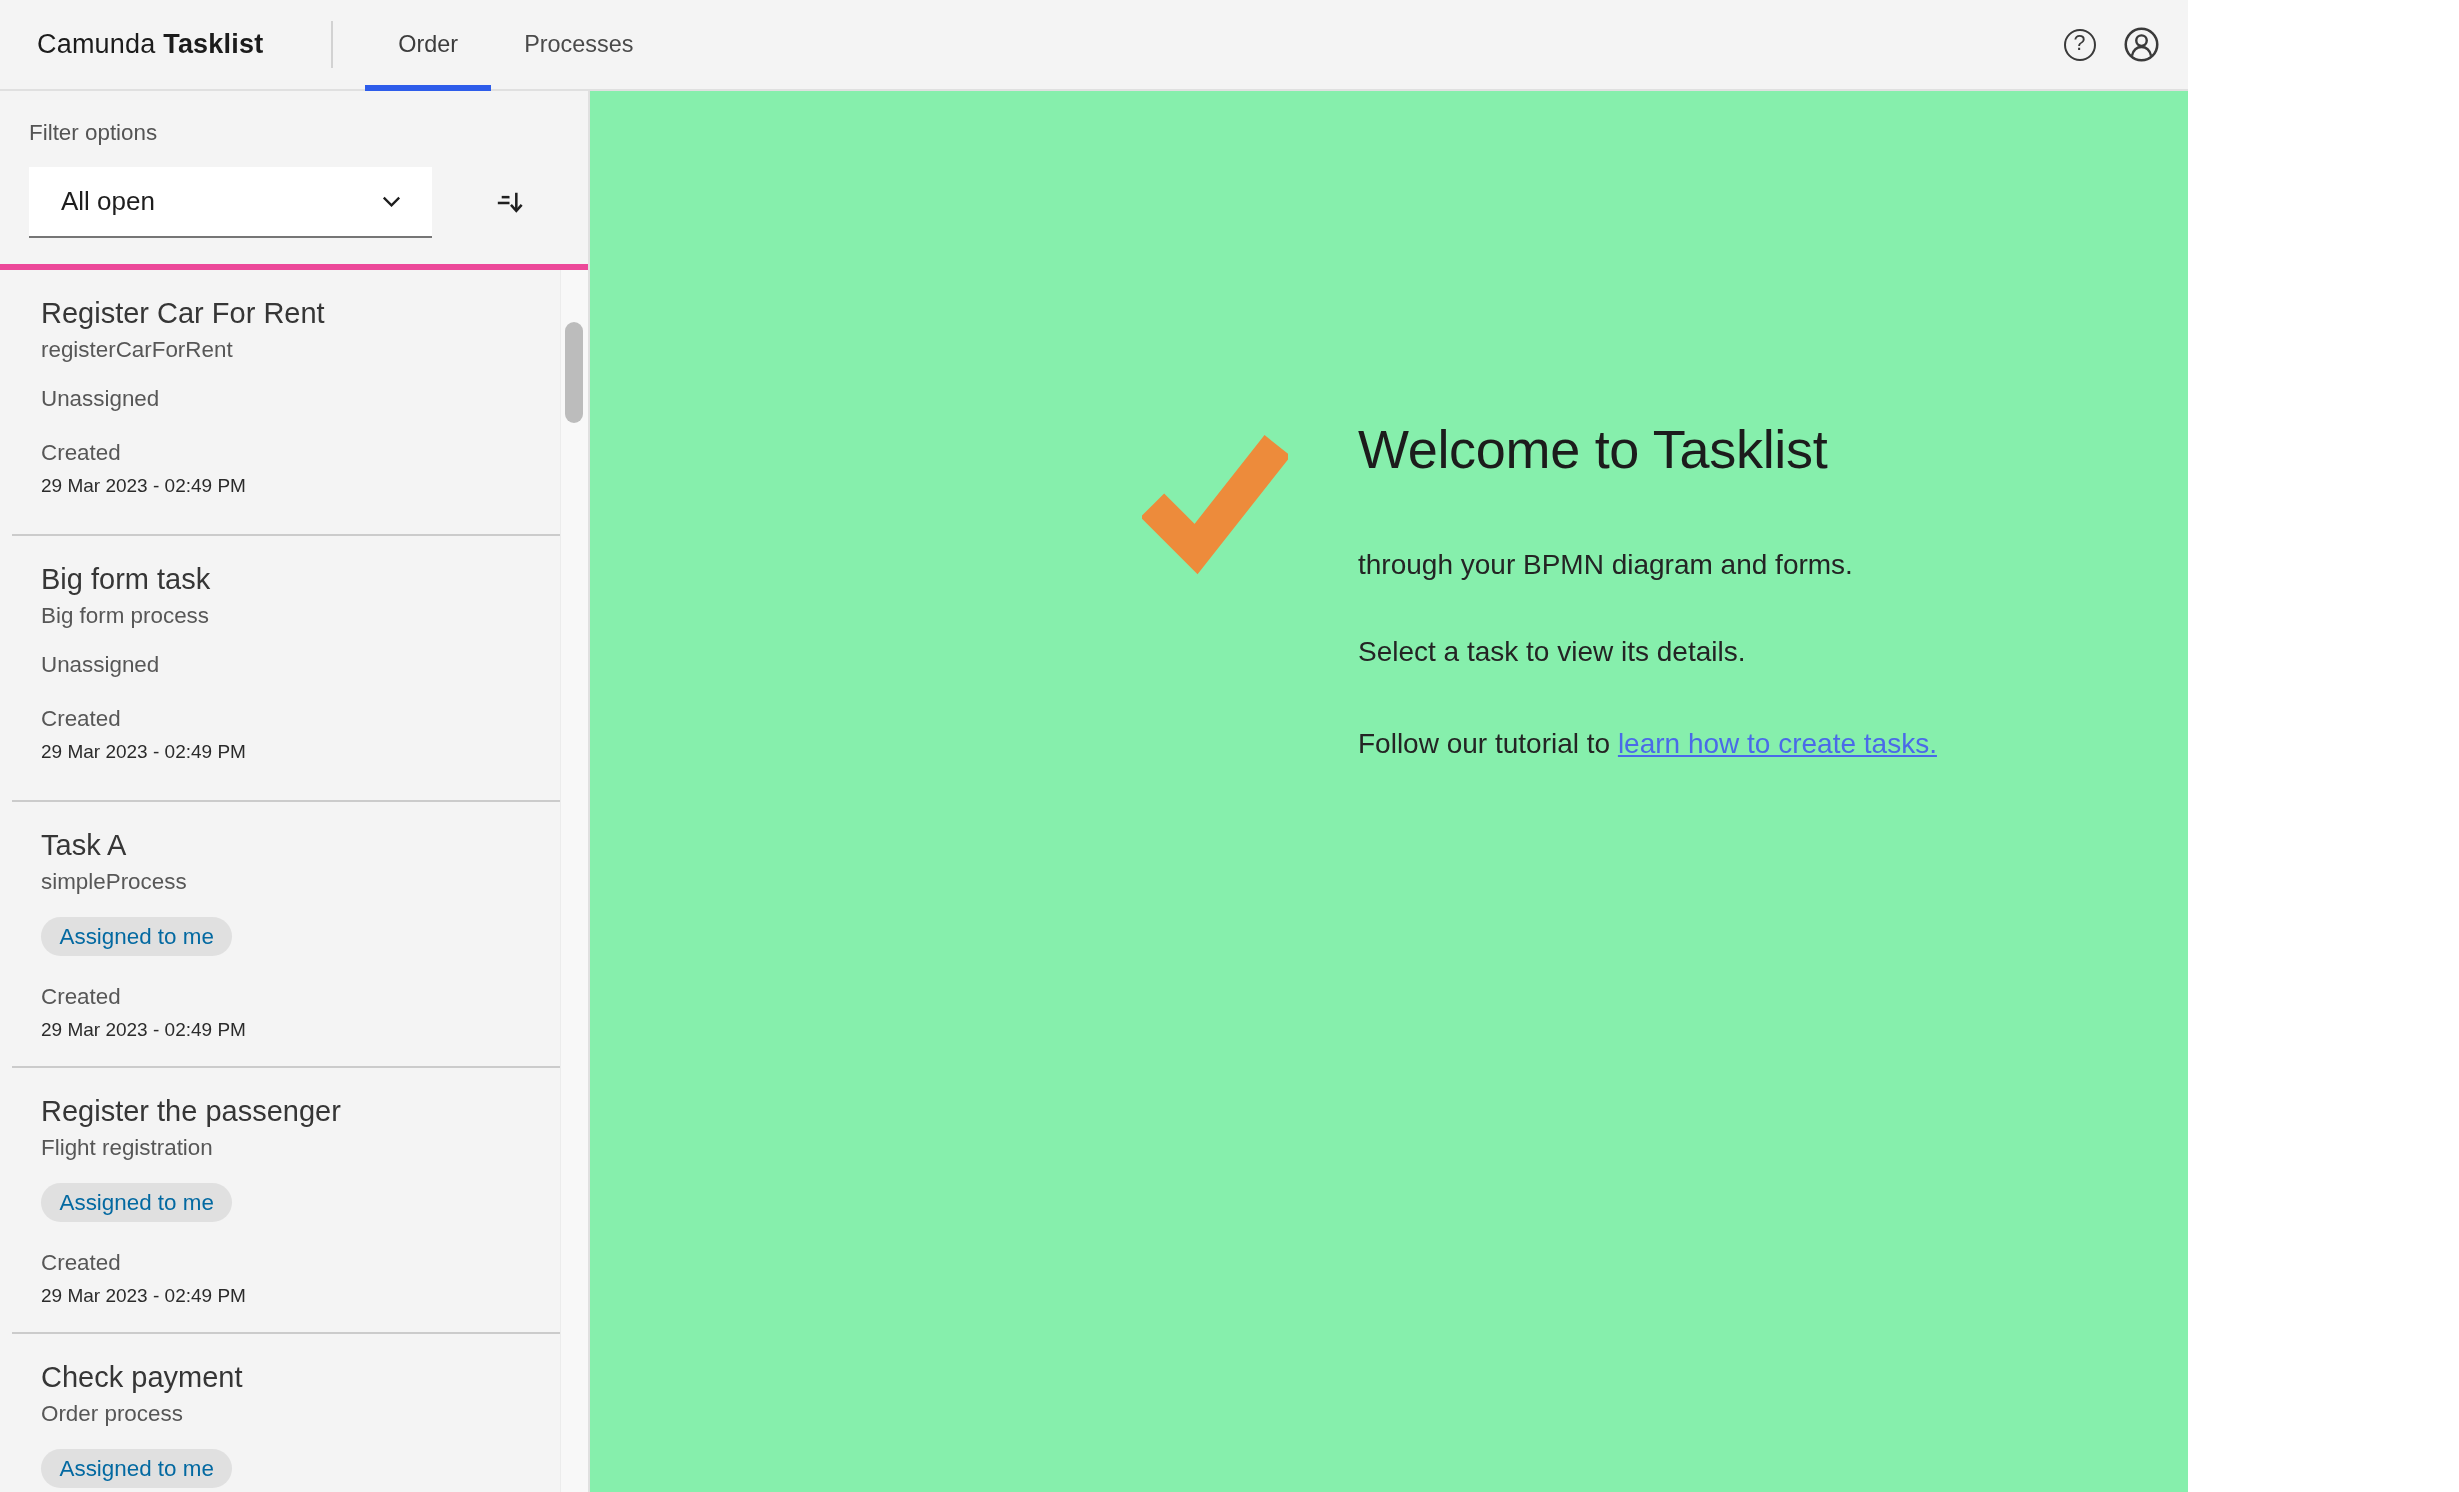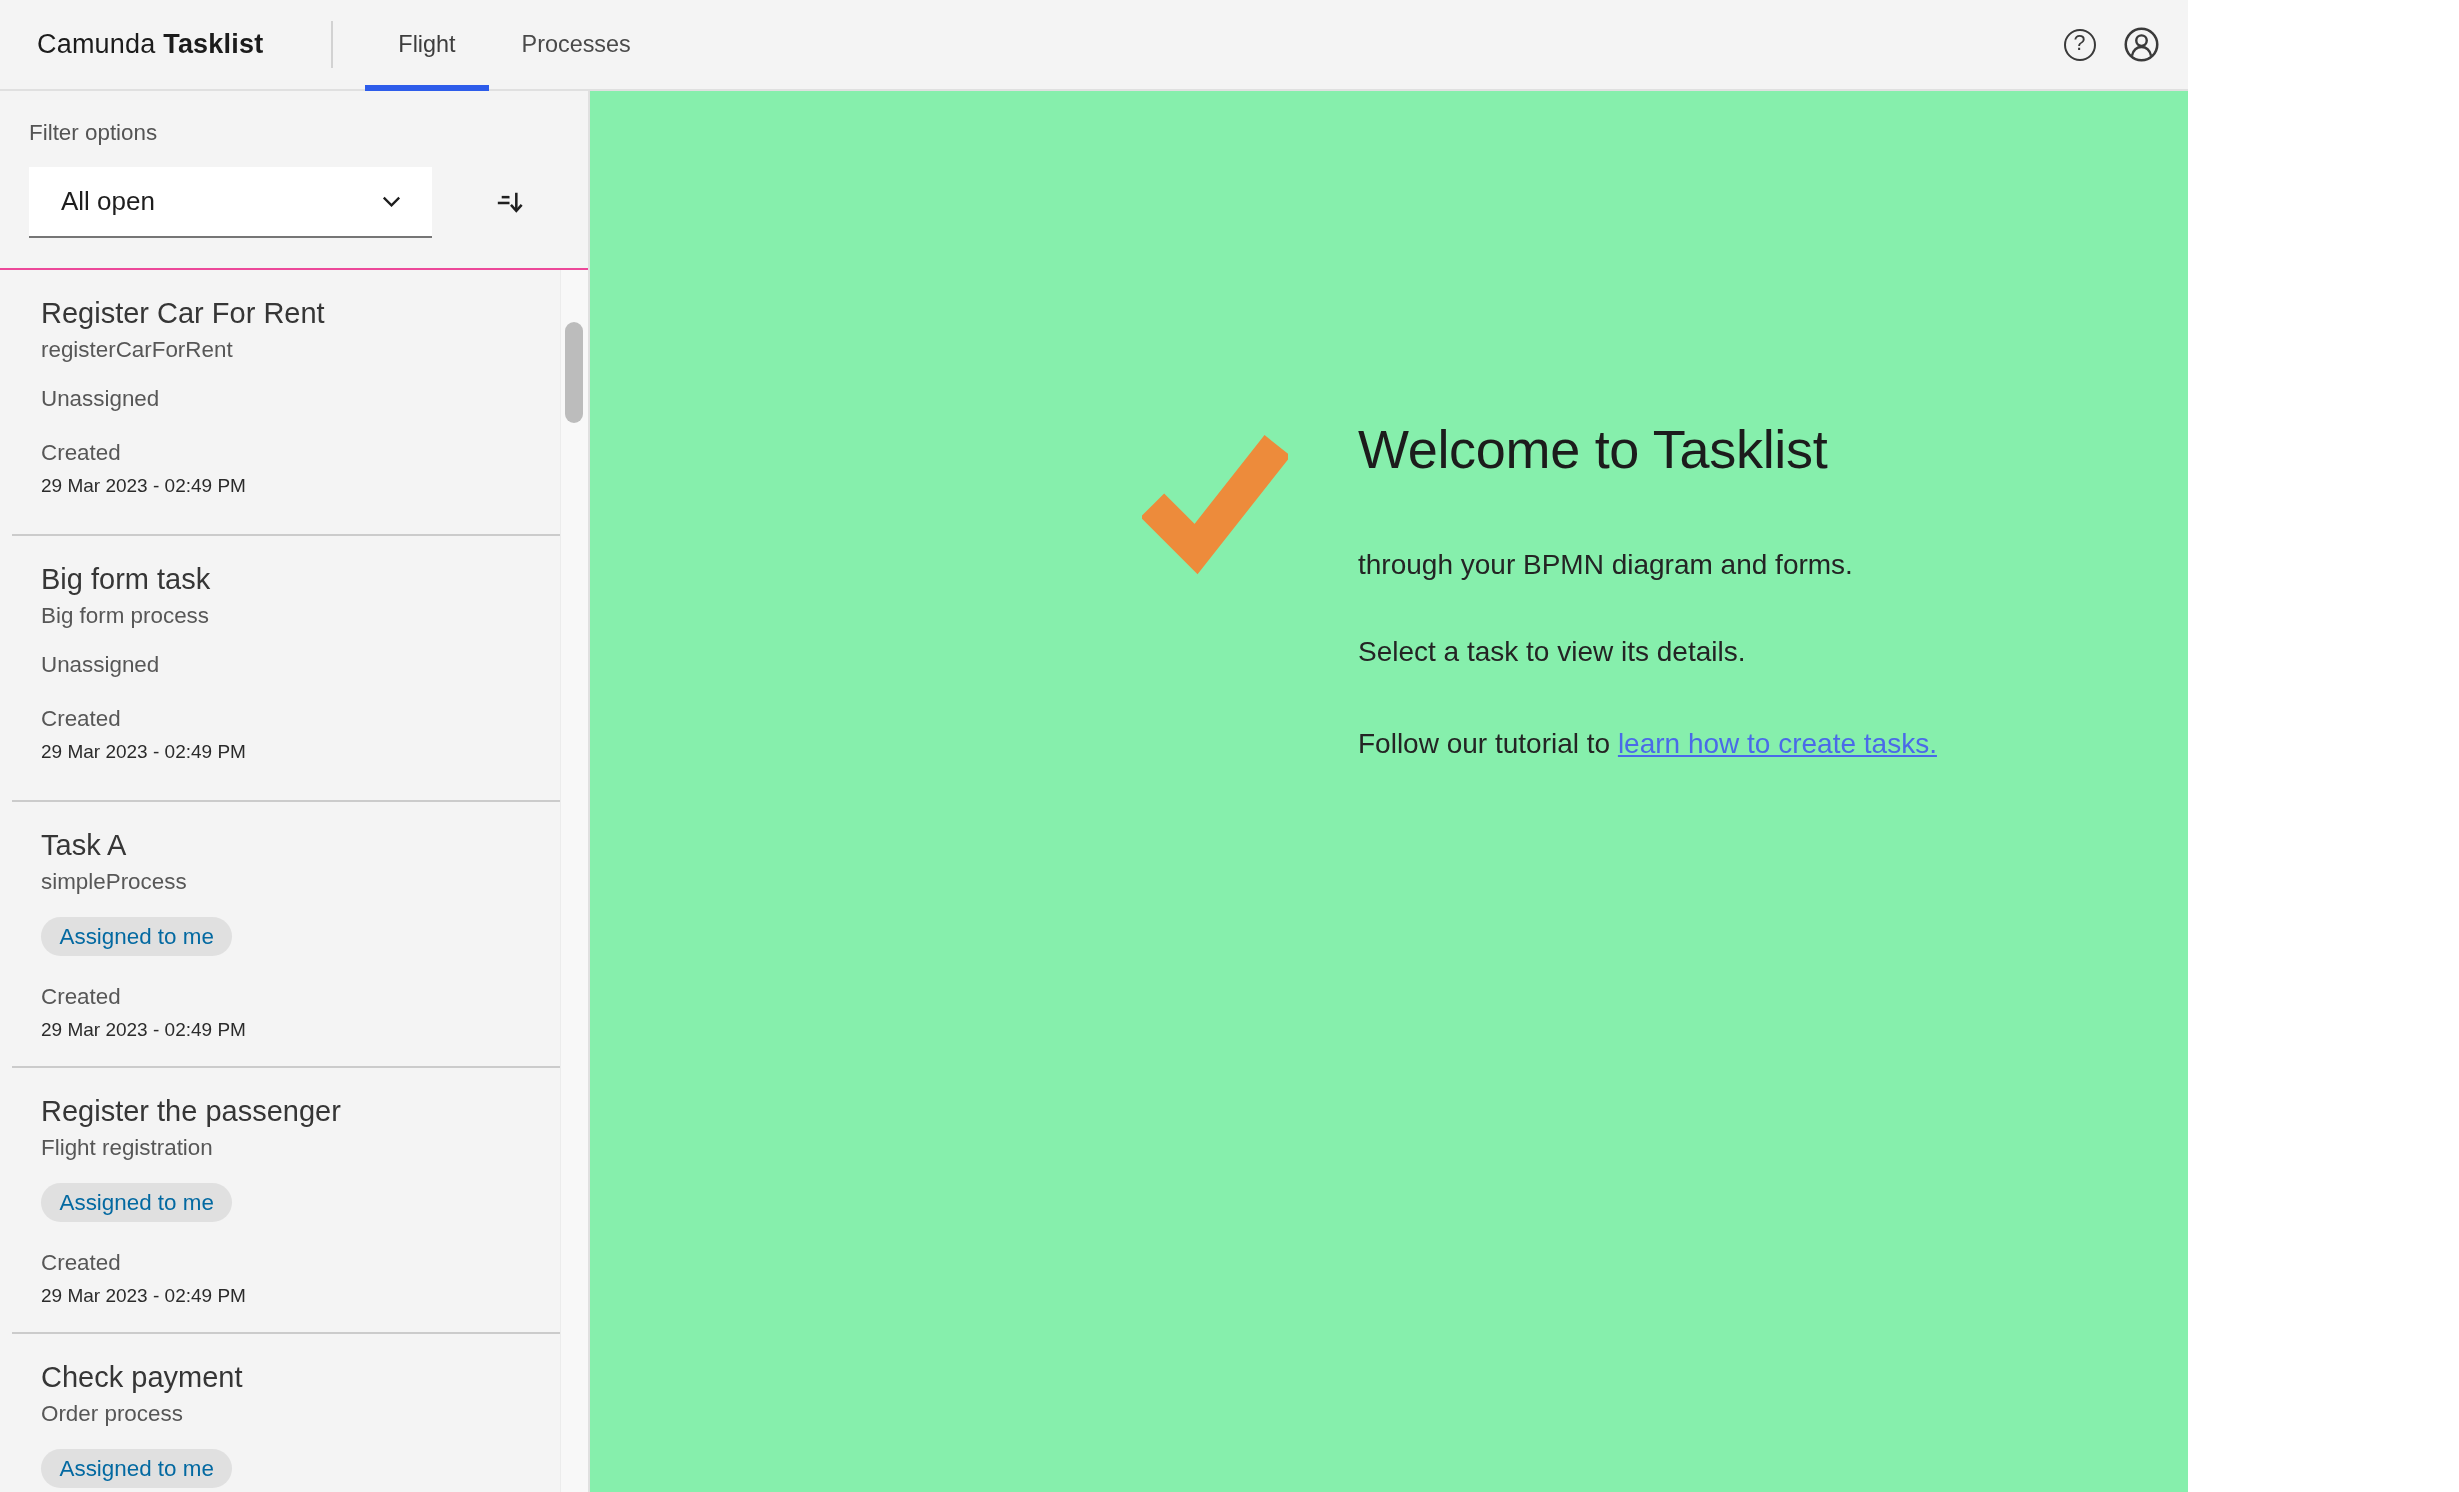--- a/index.html
+++ b/index.html
@@ -67,21 +67,21 @@
 
   
   .sidebar{
     width:590px;flex:0 0 590px;
     background:var(--sidebar-bg);
     border-right:2.9px solid var(--border-gray);
     display:flex;flex-direction:column;min-height:0;
   }
   .filter-section{
     flex:0 0 179px;padding:29px 29px 0 29px;
-    border-bottom:2px solid #ec4899;
+    border-bottom:6px solid #ec4899;
   }
   .filter-label{font-size:22.4px;color:#545454;}
   .filter-row{display:flex;align-items:center;margin-top:20.5px;gap:15px;}
   .dropdown{
     width:403px;height:71px;background:#ffffff;
     border:none;border-bottom:2px solid #767676;
     display:flex;align-items:center;justify-content:space-between;
     padding:0 27px 0 32px;cursor:pointer;
   }
   .dropdown-value{font-size:26px;color:#1e1e1e;}
@@ -141,21 +141,21 @@
 
 <div class="app">
 
   <header class="topbar">
     <div class="brand">
       <span>Camunda</span>&nbsp;<b>Tasklist</b>
     </div>
     <div class="header-divider"></div>
     <nav class="tabs">
       <div class="tab active">
-        <span>Flight</span>
+        <span>Order</span>
       </div>
       <div class="tab">
         <span>Processes</span>
       </div>
     </nav>
     <div class="topbar-actions">
       <button class="icon-btn">
         <span class="help-circle">?</span>
       </button>
       <button class="icon-btn">

